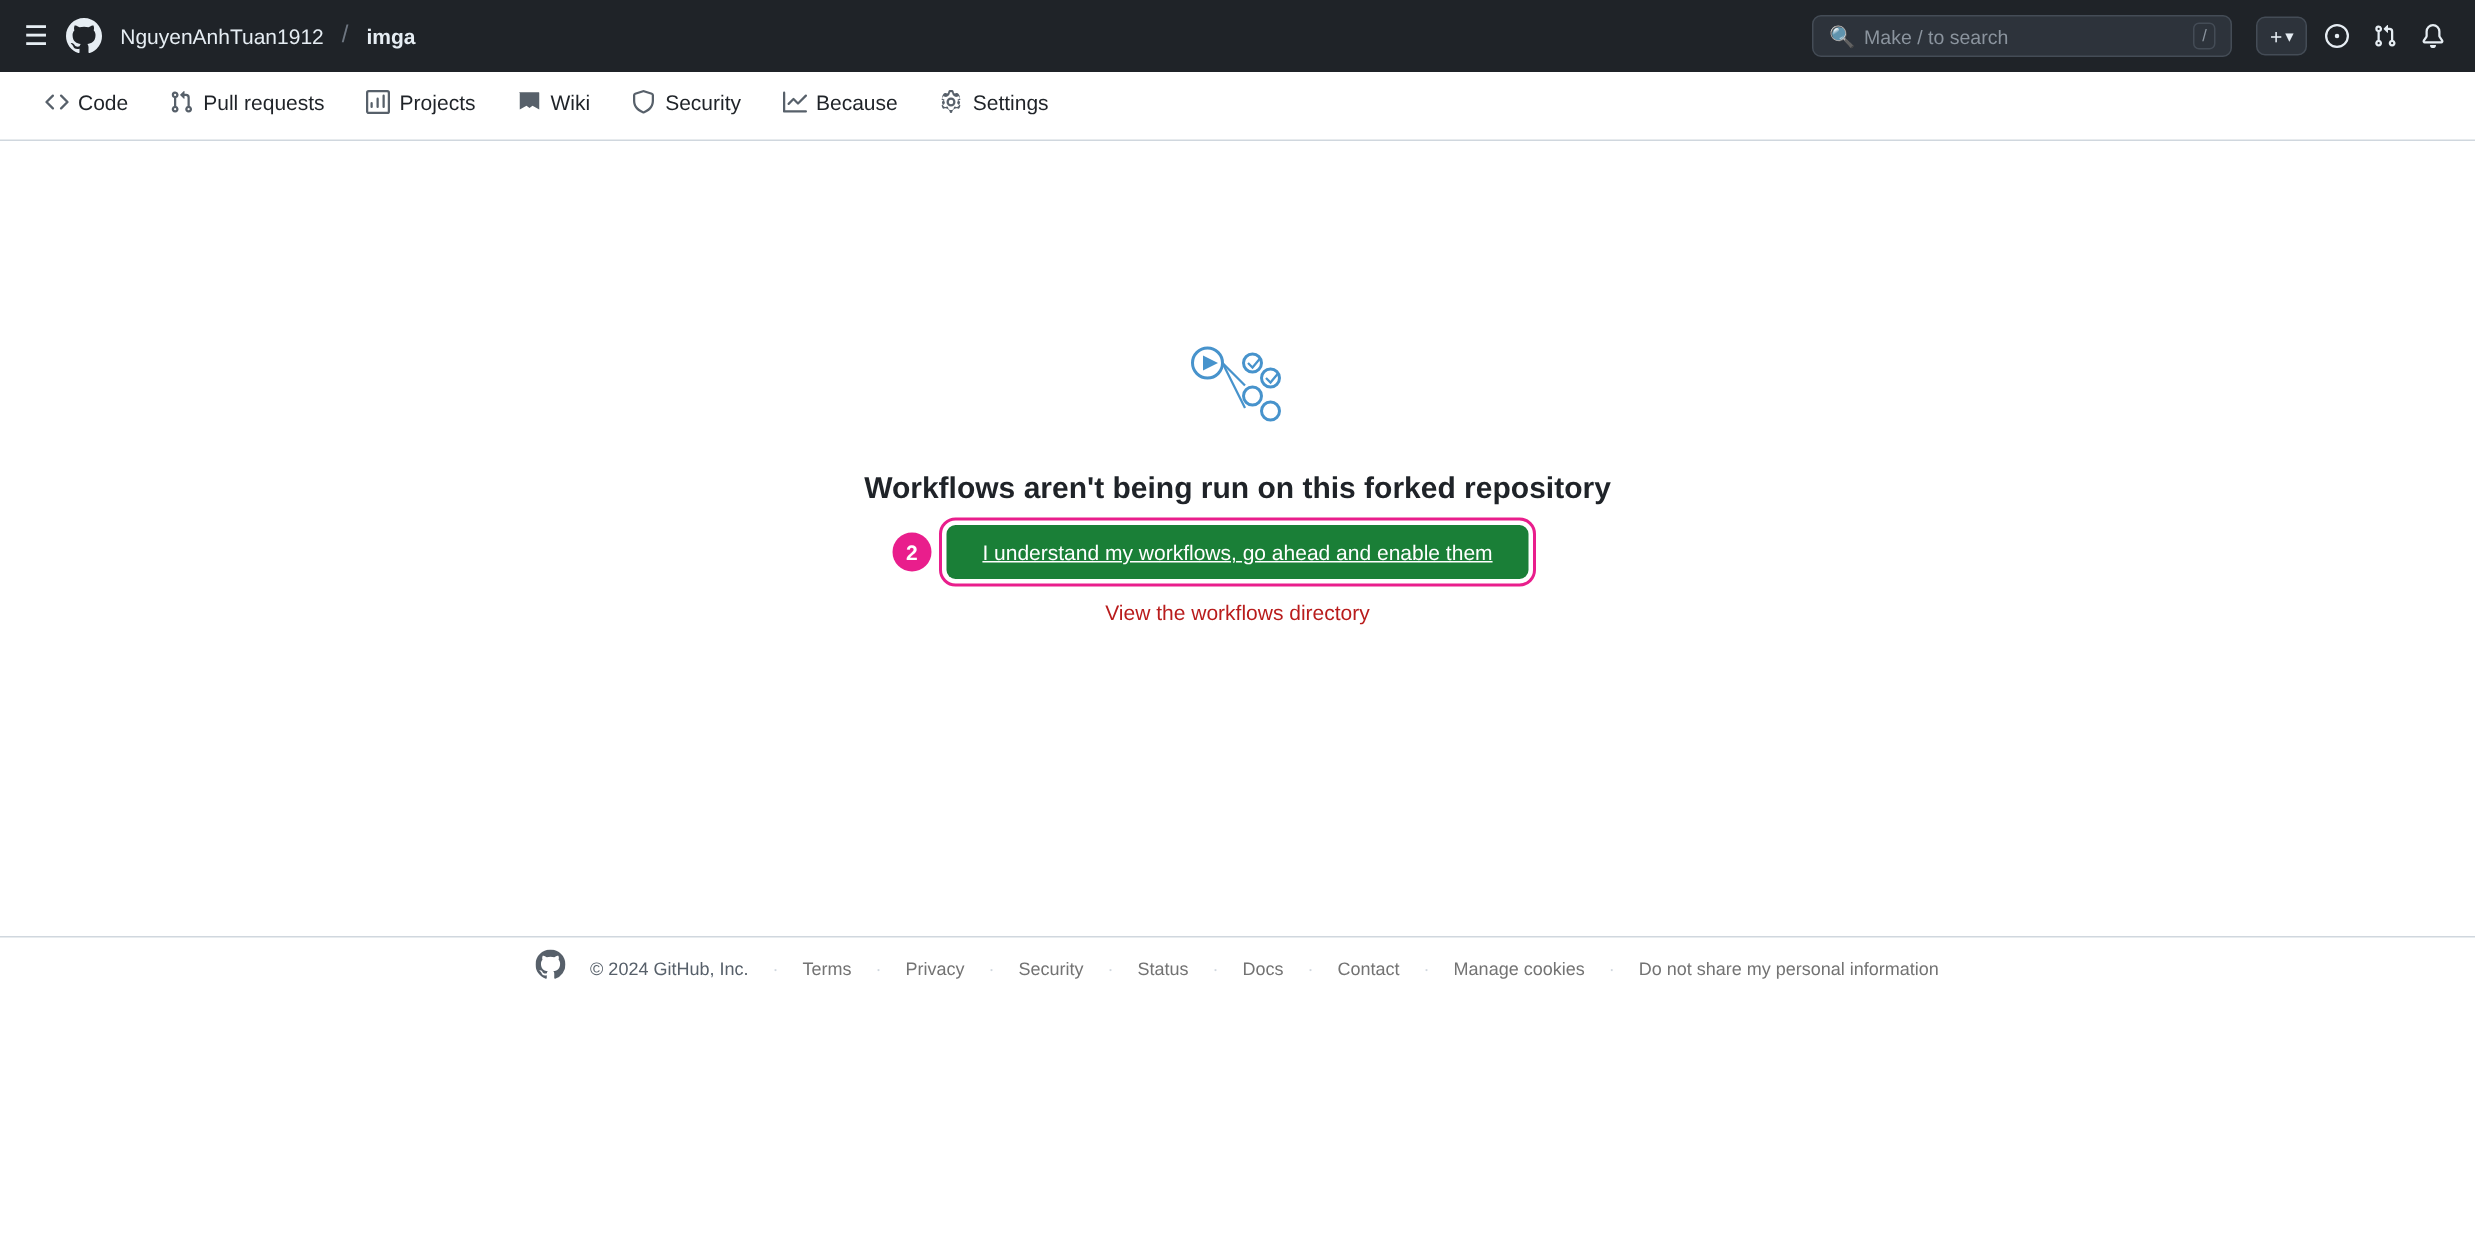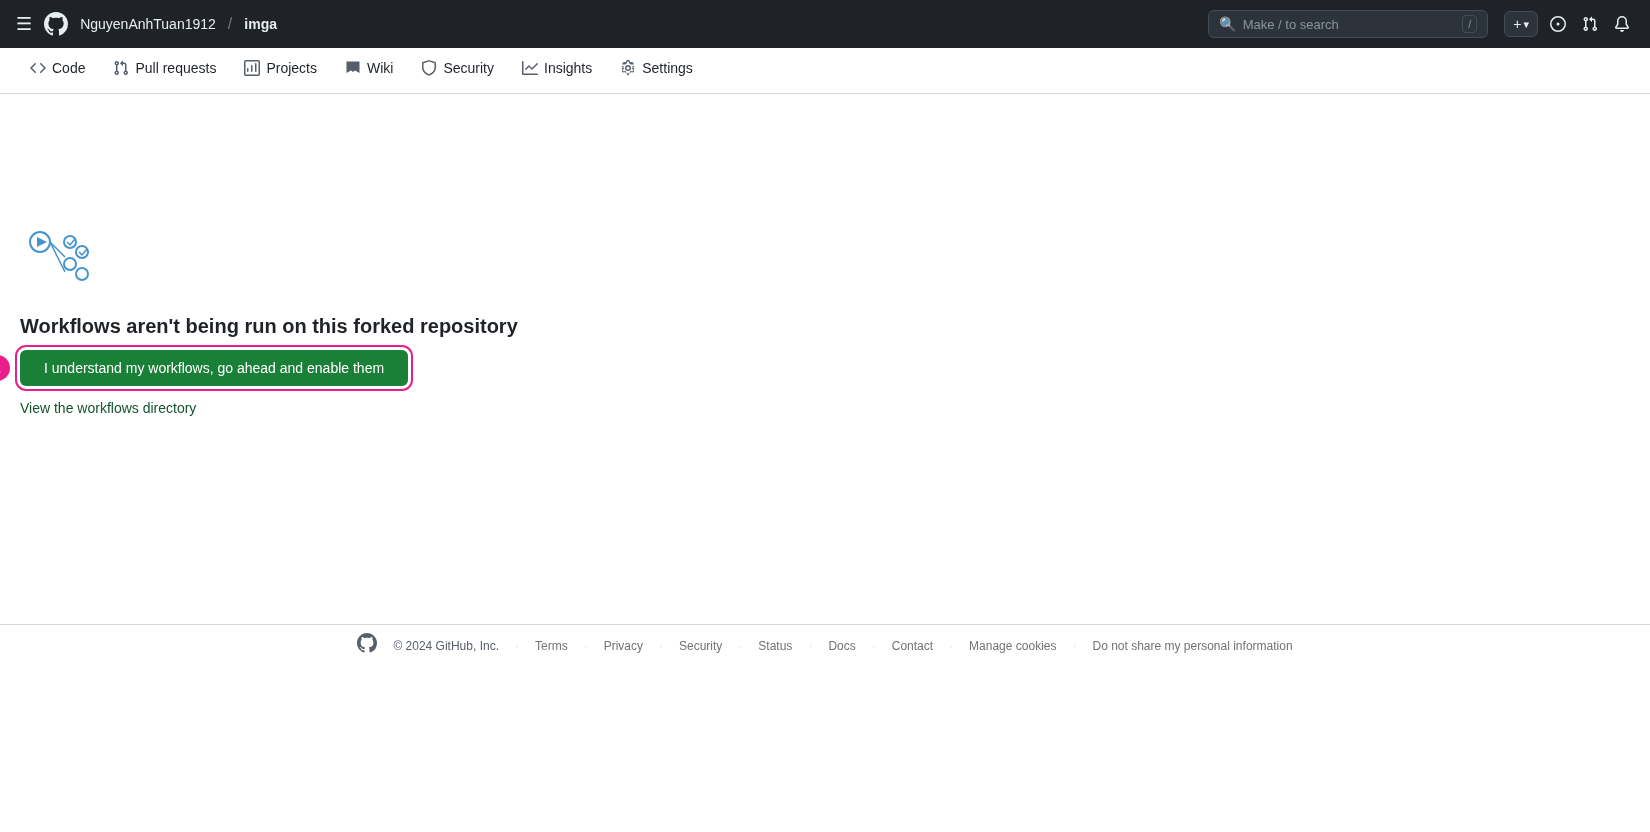--- a/index.html
+++ b/index.html
@@ -142,21 +142,21 @@
     .actions-tab-highlight {
       outline: 2px solid #e91e8c;
       outline-offset: 2px;
       border-radius: 4px;
     }
 
     
     .main-content {
       display: flex;
       flex-direction: column;
-      align-items: flex-start;
+      align-items: center;
       justify-content: center;
       padding: 60px 20px;
       min-height: 450px;
     }
     .workflow-icon {
       margin-bottom: 20px;
     }
     .workflow-title {
       font-size: 20px;
       font-weight: 600;
@@ -182,39 +182,40 @@
       color: #ffffff;
       border: none;
       border-radius: 6px;
       padding: 10px 24px;
       font-size: 14px;
       font-weight: 500;
       cursor: pointer;
       display: inline-block;
       outline: 2px solid #e91e8c;
       outline-offset: 3px;
+      text-decoration: underline;
     }
     .annotation-badge-2 {
       position: absolute;
       left: -36px;
       top: 50%;
       transform: translateY(-50%);
       display: inline-flex;
       align-items: center;
       justify-content: center;
       width: 26px;
       height: 26px;
       border-radius: 50%;
       background: #e91e8c;
       color: white;
       font-weight: 700;
       font-size: 14px;
     }
     .view-workflows-link {
-      color: #14532d;
+      color: #b91c1c;
       font-size: 14px;
       cursor: pointer;
       text-decoration: none;
     }
 
     
     .site-footer {
       display: flex;
       align-items: center;
       justify-content: center;
@@ -343,21 +344,21 @@
       </span>
       <span>Security</span>
     </li>
 
     <li class="repo-tab">
       <span class="tab-icon">
         <svg width="16" height="16" viewBox="0 0 16 16" fill="#57606a">
             <path fill-rule="evenodd" d="M1.5 1.75a.75.75 0 00-1.5 0v12.5c0 .414.336.75.75.75h14.5a.75.75 0 000-1.5H1.5V1.75zm14.28 2.53a.75.75 0 00-1.06-1.06L10 7.94 7.53 5.47a.75.75 0 00-1.06 0L3.22 8.72a.75.75 0 001.06 1.06L7 7.06l2.47 2.47a.75.75 0 001.06 0l5.25-5.25z"></path>
           </svg>
       </span>
-      <span>Insights</span>
+      <span>Because</span>
     </li>
 
     <li class="repo-tab">
       <span class="tab-icon">
         <svg width="16" height="16" viewBox="0 0 16 16" fill="#57606a">
             <path fill-rule="evenodd" d="M7.429 1.525a6.593 6.593 0 011.142 0c.036.003.108.036.137.146l.289 1.105c.147.56.55.967.997 1.189.174.086.341.183.501.29.417.278.97.423 1.53.27l1.102-.303c.11-.03.175.016.195.046.219.31.41.642.573.993.163.35.287.711.371 1.082.02.09-.027.17-.111.204l-1.049.393c-.537.202-.88.666-.956 1.148a4.547 4.547 0 010 .578c.076.482.42.946.956 1.148l1.049.393c.085.033.131.114.111.204-.084.37-.208.732-.37 1.082a6.584 6.584 0 01-.574.993c-.02.03-.085.076-.195.046l-1.102-.303c-.56-.153-1.113-.008-1.53.27-.16.107-.327.204-.501.29-.447.222-.85.629-.997 1.189l-.289 1.105c-.029.11-.1.143-.137.146a6.588 6.588 0 01-1.142 0c-.037-.003-.108-.037-.137-.146l-.289-1.105c-.147-.56-.55-.967-.997-1.189a4.502 4.502 0 01-.501-.29c-.417-.278-.97-.423-1.53-.27l-1.102.303c-.11.03-.175-.016-.195-.046a6.585 6.585 0 01-.574-.993 6.584 6.584 0 01-.37-1.082c-.02-.09.027-.17.111-.204l1.048-.393c.537-.202.88-.666.956-1.148a4.547 4.547 0 010-.578c-.076-.482-.42-.946-.956-1.148l-1.048-.393c-.085-.033-.131-.114-.111-.204.084-.37.208-.732.37-1.082.163-.35.355-.682.574-.993.02-.03.085-.076.195-.046l1.102.303c.56.153 1.113.008 1.53-.27.16-.107.327-.204.501-.29.447-.222.85-.629.997-1.189l.289-1.105c.029-.11.1-.143.137-.146zM8 0c-.236 0-.47.01-.701.03-.477.04-.878.33-1.011.814L6 1.95a5.09 5.09 0 00-.544.315l-1.076-.296c-.483-.133-.993.05-1.274.46a7.597 7.597 0 00-.656 1.137 7.586 7.586 0 00-.424 1.24c-.122.48.1.982.54 1.15l1.022.383a5.1 5.1 0 000 .663l-1.022.383c-.44.168-.662.67-.54 1.15.113.43.252.848.424 1.24.172.392.397.77.656 1.137.281.41.79.593 1.274.46l1.076-.296c.173.112.355.217.544.315l.288 1.106c.133.484.534.773 1.011.814.23.02.465.03.701.03s.47-.01.701-.03c.477-.04.878-.33 1.011-.814l.288-1.106c.189-.098.371-.203.544-.315l1.076.296c.483.133.993-.05 1.274-.46.26-.367.484-.745.656-1.137.172-.392.311-.81.424-1.24.122-.48-.1-.982-.54-1.15l-1.022-.383a5.1 5.1 0 000-.663l1.022-.383c.44-.168.662-.67.54-1.15a7.586 7.586 0 00-.424-1.24 7.597 7.597 0 00-.656-1.137c-.281-.41-.79-.593-1.274-.46l-1.076.296a5.09 5.09 0 00-.544-.315L9.712.844C9.579.36 9.178.07 8.701.03 8.47.01 8.236 0 8 0zM6.5 8a1.5 1.5 0 113 0 1.5 1.5 0 01-3 0zM8 5a3 3 0 100 6 3 3 0 000-6z"></path>
           </svg>
       </span>
       <span>Settings</span>
     </li>

